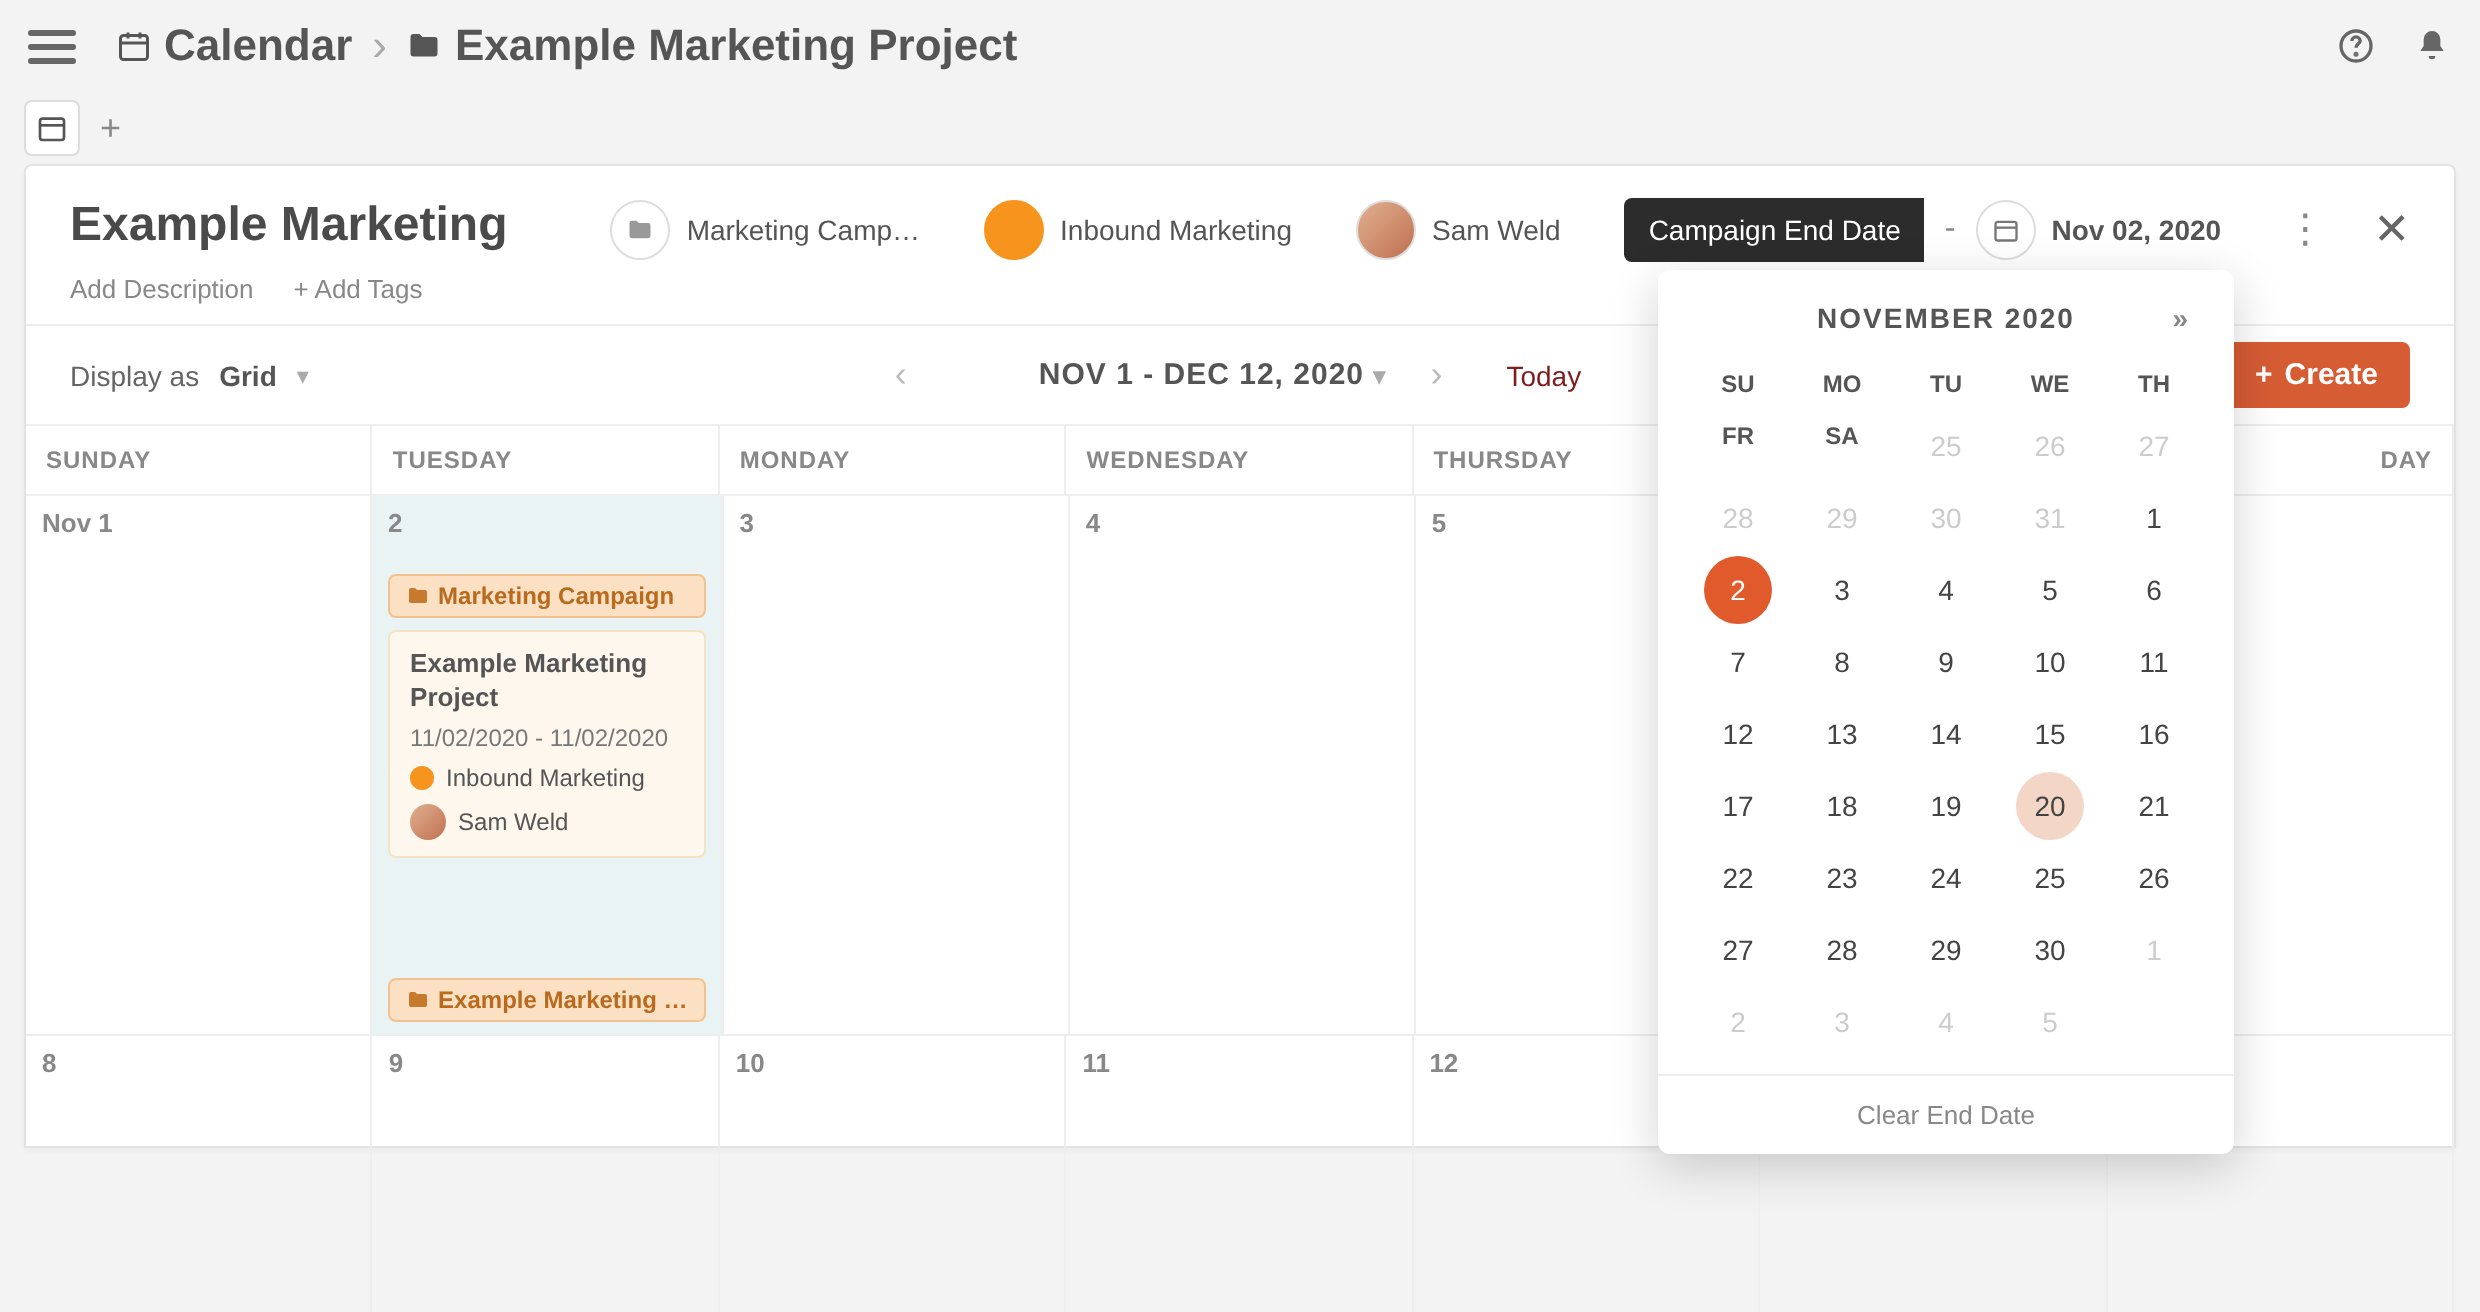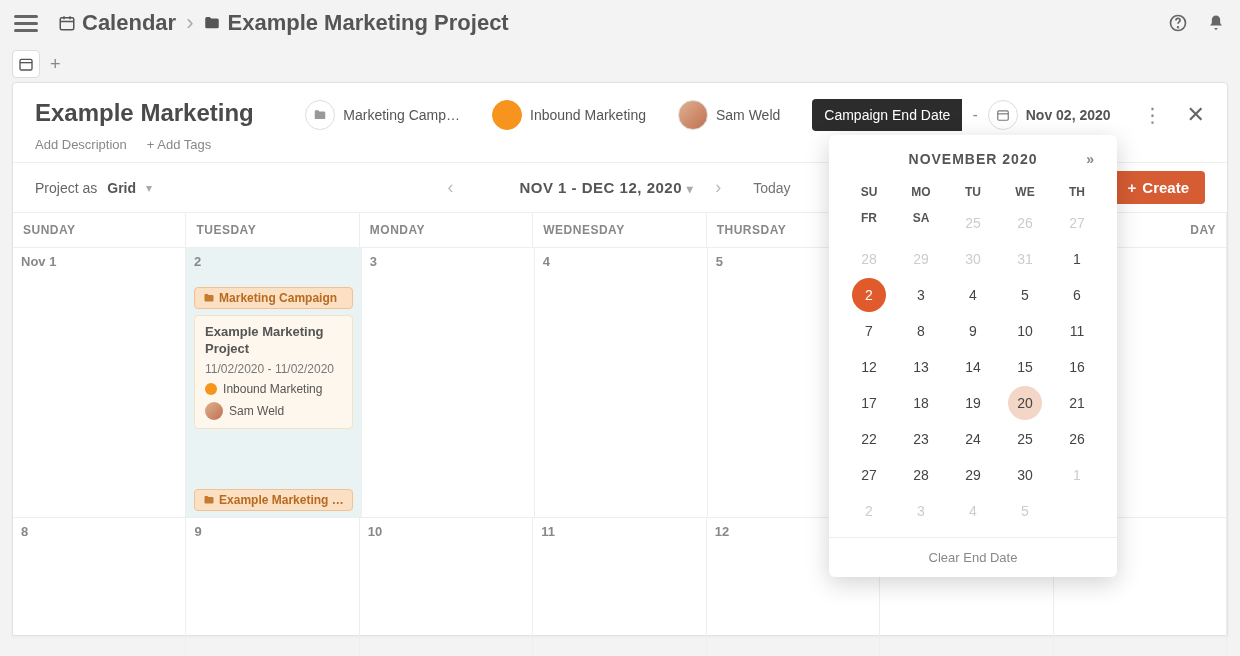--- a/index.html
+++ b/index.html
@@ -11,21 +11,21 @@
   .bc-icon { width:18px; height:18px; margin-right:6px; display:inline-flex; align-items:center; justify-content:center; color:#555;}
   .breadcrumbs { display:flex; align-items:center; font-size: 22px; font-weight: 600; color:#555;}
   .bc-sep { margin: 0 10px; color:#aaa; font-weight:400;}
   .topbar-right { margin-left:auto; display:flex; gap:18px; color:#666; }
   .topbar-right svg { width:20px; height:20px; }
   
   .tabbar { height: 36px; padding: 0 12px; display:flex; align-items:center; gap:10px;}
   .tab-sq { width:28px; height:28px; background:#fff; border:1px solid #ddd; border-radius:4px; display:flex; align-items:center; justify-content:center;}
   .plus-tab { color:#888; font-size:18px; cursor:pointer;}
   
-  .panel { position:relative; background:#fff; margin: 0 12px; border:1px solid #e2e2e2; border-radius:4px 4px 0 0; box-shadow: 0 1px 3px rgba(0,0,0,0.04); height: 554px;}
+  .panel { position:relative; background:#fff; margin: 0 12px; border:1px solid #e2e2e2; border-radius:4px 4px 0 0; box-shadow: 0 1px 3px rgba(0,0,0,0.04); height: 492px;}
   
   .panel-head { padding: 16px 22px 10px 22px; display:flex; align-items:flex-start; }
   .title-block h1 { font-size: 24px; font-weight:700; color:#4a4a4a;}
   .subrow { margin-top: 10px; display:flex; gap:20px; font-size: 13px; color:#888;}
   .subrow a { color:#888; text-decoration:none; cursor:pointer;}
   
   .head-right { margin-left:auto; display:flex; align-items:center; gap:32px; }
   .pill { display:flex; align-items:center; gap:8px; font-size:14px; color:#555;}
   .circle { width:30px; height:30px; border-radius:50%; border:1px solid #ddd; display:flex; align-items:center; justify-content:center; background:#fff;}
   .circle.orange { background:#f7941d; border-color:#f7941d;}
@@ -38,21 +38,21 @@
   .dots-btn { width:6px; cursor:pointer; color:#888; font-size:20px; line-height:6px;}
   .close-x { font-size:22px; color:#666; cursor:pointer; margin-left:6px;}
   
   .toolbar { display:flex; align-items:center; padding: 8px 22px; border-top:1px solid #eee; border-bottom:1px solid #eee; font-size:14px; color:#666;}
   .display-as { display:flex; align-items:center; gap:10px;}
   .display-as b { color:#555; font-weight:600;}
   .chev { color:#aaa; font-size:12px;}
   .center-nav { position:absolute; left:50%; transform:translateX(-50%); display:flex; align-items:center; gap:14px;}
   .navarrow { color:#bbb; font-size:18px; cursor:pointer; padding:4px 8px;}
   .range { font-weight:700; color:#555; letter-spacing:0.5px; font-size:15px;margin-left:44px;}
-  .today-btn { color:#737373; cursor:pointer; padding:4px 10px;}
+  .today-btn { color:#7f1d1d; cursor:pointer; padding:4px 10px;}
   .create-btn { margin-left:auto; background:#d65c33; color:#fff; border:none; border-radius:4px; padding:8px 16px; font-size:15px; font-weight:600; display:flex; align-items:center; gap:6px; cursor:pointer;}
   
   .grid { display:grid; grid-template-columns: repeat(7, 1fr); }
   .dayhead { border-right:1px solid #eee; padding:10px 10px; font-size:12px; font-weight:700; color:#888; letter-spacing:0.5px; text-transform:uppercase;}
   .cell { border-right:1px solid #eee; border-top:1px solid #eee; padding:6px 8px; min-height: 255px; position:relative; font-size:13px; color:#777;}
   .cell.short { min-height: 150px;}
   .cell .daynum { font-size:13px; color:#888;font-weight:bold;}
   .cell.highlight { background:#eaf3f3;}
   
   .ev-folder { background:#fbe0c4; border:1px solid #f3c18f; border-radius:4px; padding:3px 8px; font-size:12px; color:#b96a1d; font-weight:700; display:flex; align-items:center; gap:4px; margin-top:18px; white-space:nowrap; overflow:hidden; text-overflow:ellipsis;}
@@ -173,21 +173,21 @@
           <span>Nov 02, 2020</span>
         </div>
       </div>
       <span class="dots-btn">⋮</span>
       <span class="close-x">✕</span>
     </div>
   </div>
 
   <div class="toolbar">
     <div class="display-as">
-      <span>Project as</span>
+      <span>Display as</span>
       <b>Grid</b>
       <span class="chev">▾</span>
     </div>
     <div class="center-nav">
       <span class="navarrow">‹</span>
       <span class="range"><span>NOV 1 - DEC 12, 2020</span> <span class="chev">▾</span></span>
       <span class="navarrow">›</span>
       <span class="today-btn">Today</span>
     </div>
     <button class="create-btn">

